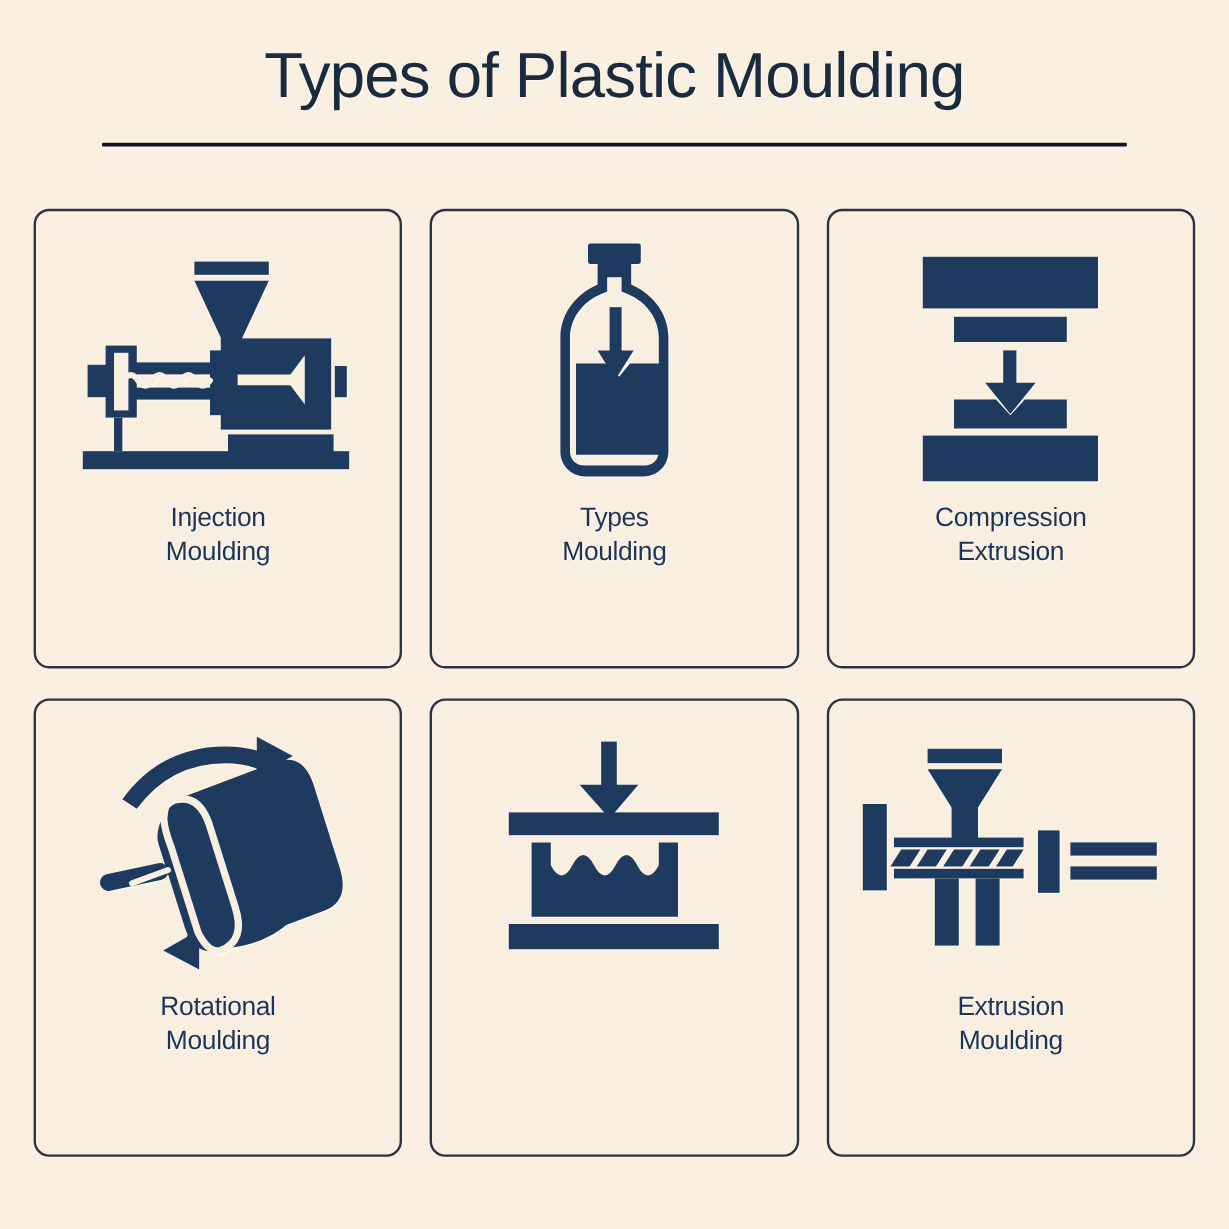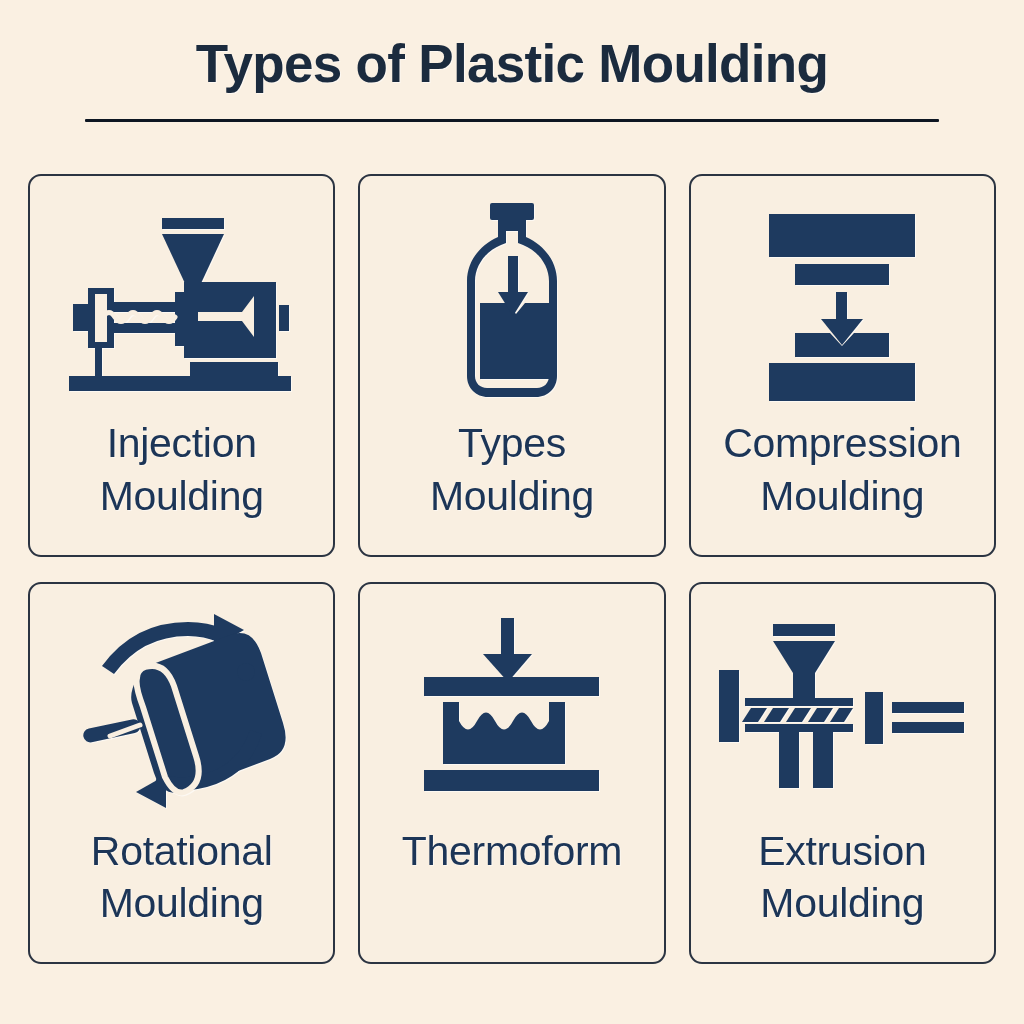--- a/index.html
+++ b/index.html
@@ -25,21 +25,21 @@
   }
   
   .header {
     padding: 34px 85px 0 85px;
     flex: 0 0 auto;
   }
   .poster-title {
     margin: 0;
     font-family: "Liberation Sans", sans-serif;
     font-size: 53px;
-    font-weight: 700;
+    font-weight: 400;
     letter-spacing: -0.7px;
     color: #1b2b3e;
     text-align: center;
     line-height: 1.12;
     text-shadow: 1px 1px 0 rgba(255,255,255,0.55);
   }
   .title-rule {
     margin-top: 26px;
     height: 3px;
     background: #0d1622;
@@ -76,21 +76,21 @@
     align-items: center;
     justify-content: center;
   }
   .icon-wrap svg {
     display: block;
     filter: drop-shadow(1px 1px 0 rgba(255,255,255,0.6));
   }
   .card-label {
     margin-top: 6px;
     font-family: "Liberation Sans", sans-serif;
-    font-size: 41px;
+    font-size: 22px;
     font-weight: 500;
     line-height: 1.28;
     color: #1c3557;
     text-align: center;
     letter-spacing: -0.3px;
     white-space: pre-line;
     text-shadow: 1px 1px 0 rgba(255,255,255,0.5);
   }
 </style>
 </head>
@@ -171,21 +171,21 @@
             <rect x="89" y="86" width="11" height="36"></rect>
             <path d="M74 113 h42 l-21 26 z"></path>
 
             <path d="M48 127 h35 l12 13 l12 -13 h35 v24 h-94 z"></path>
 
             <rect x="22" y="157" width="146" height="42"></rect>
           </g>
         </svg>
       </div>
       <div class="card-label">Compression
-Moulding</div>
+Extrusion</div>
     </div>
 
     <div class="card">
       <div class="icon-wrap">
         <svg width="215" height="195" viewBox="0 0 215 195" fill="none">
           <g fill="#1e3a5f">
 
             <path d="M28 52 q32 -44 86 -44 q20 0 36 7 l-6 13 q-14 -6 -30 -6 q-46 0 -74 38 z"></path>
             <path d="M140 0 l30 16 l-30 17 z"></path>
 
@@ -216,21 +216,20 @@
             <path d="M71 40 h49 l-24 28 z"></path>
 
             <rect x="12" y="63" width="175" height="19"></rect>
 
             <path d="M31 88 h16 v19 q9 17 18 0 q9 -17 18 0 q9 17 18 0 q9 -17 18 0 q9 17 18 0 v-19 h16 v62 h-122 z"></path>
 
             <rect x="12" y="156" width="175" height="21"></rect>
           </g>
         </svg>
       </div>
-      <div class="card-label">Thermoform</div>
     </div>
 
     <div class="card">
       <div class="icon-wrap">
         <svg width="250" height="195" viewBox="0 0 250 195" fill="none">
           <g fill="#1e3a5f">
 
             <rect x="56" y="10" width="62" height="12"></rect>
             <path d="M56 27 h62 l-20 32 h-22 z"></path>
             <rect x="76" y="56" width="22" height="32"></rect>

